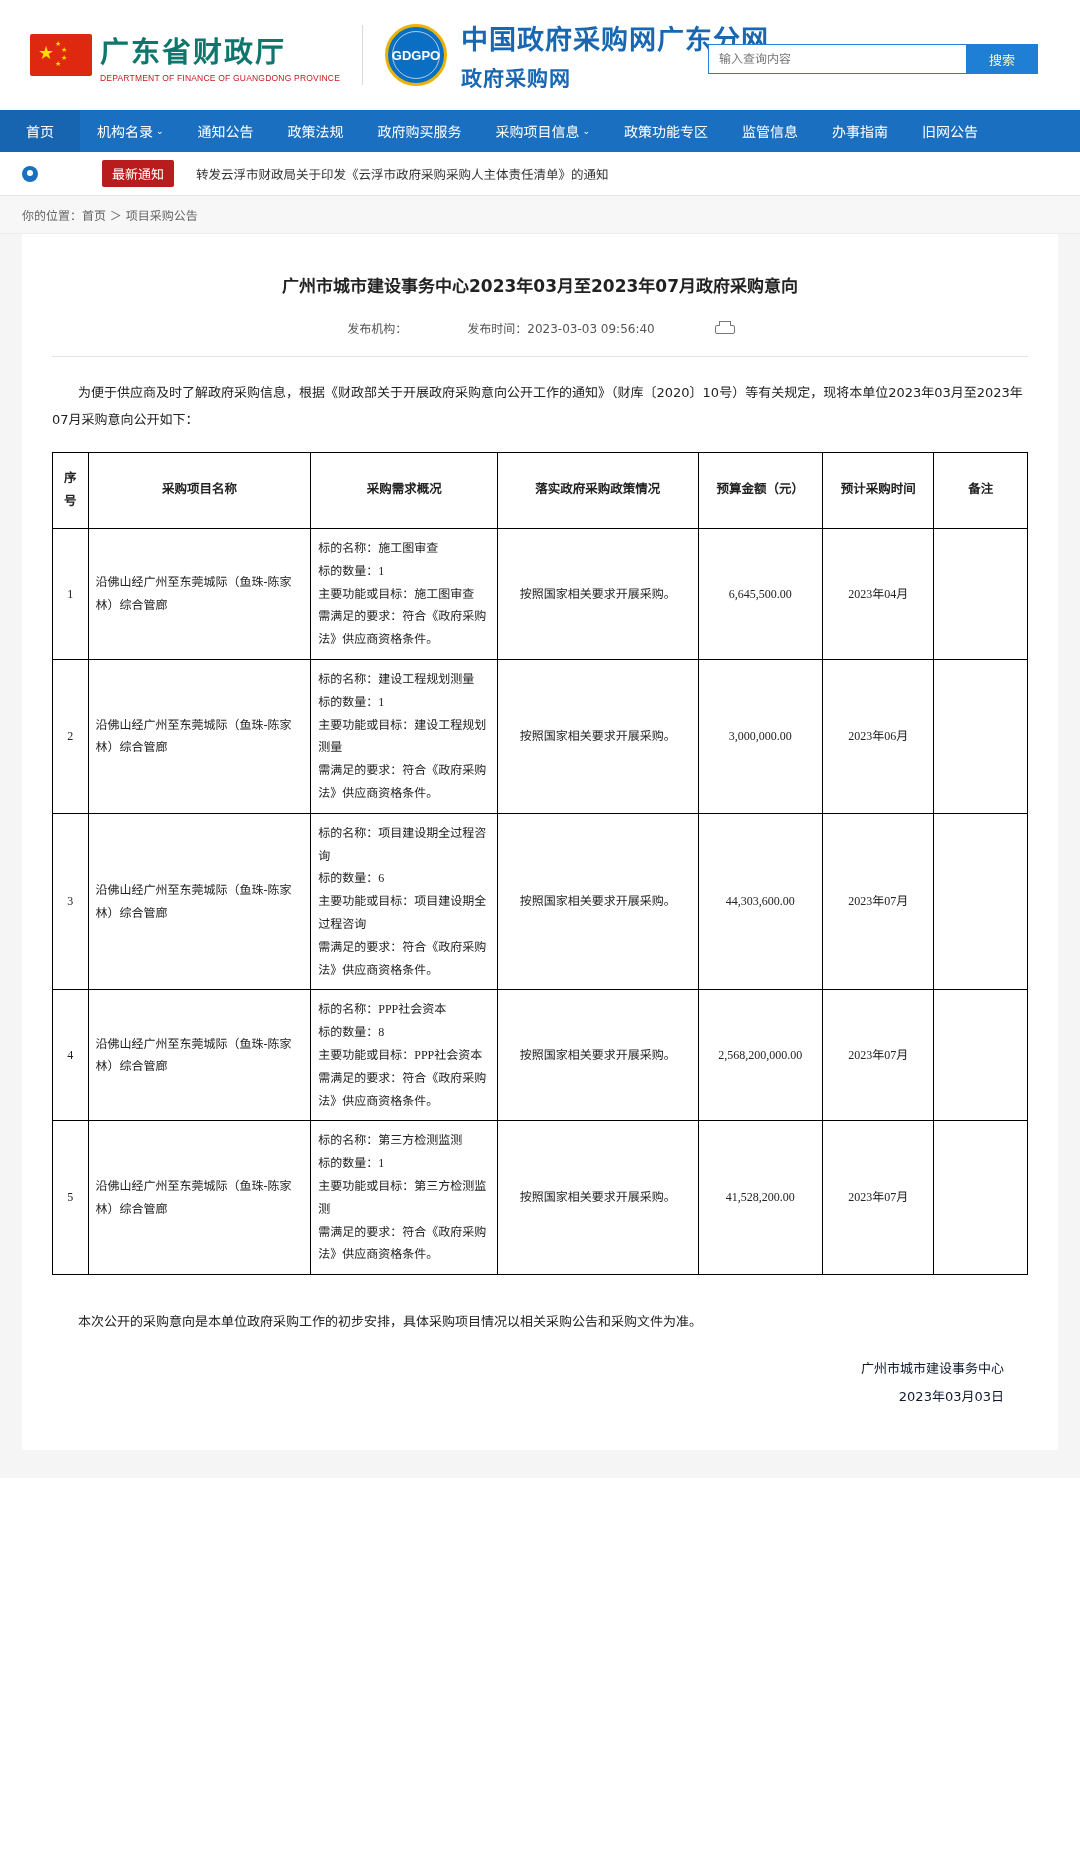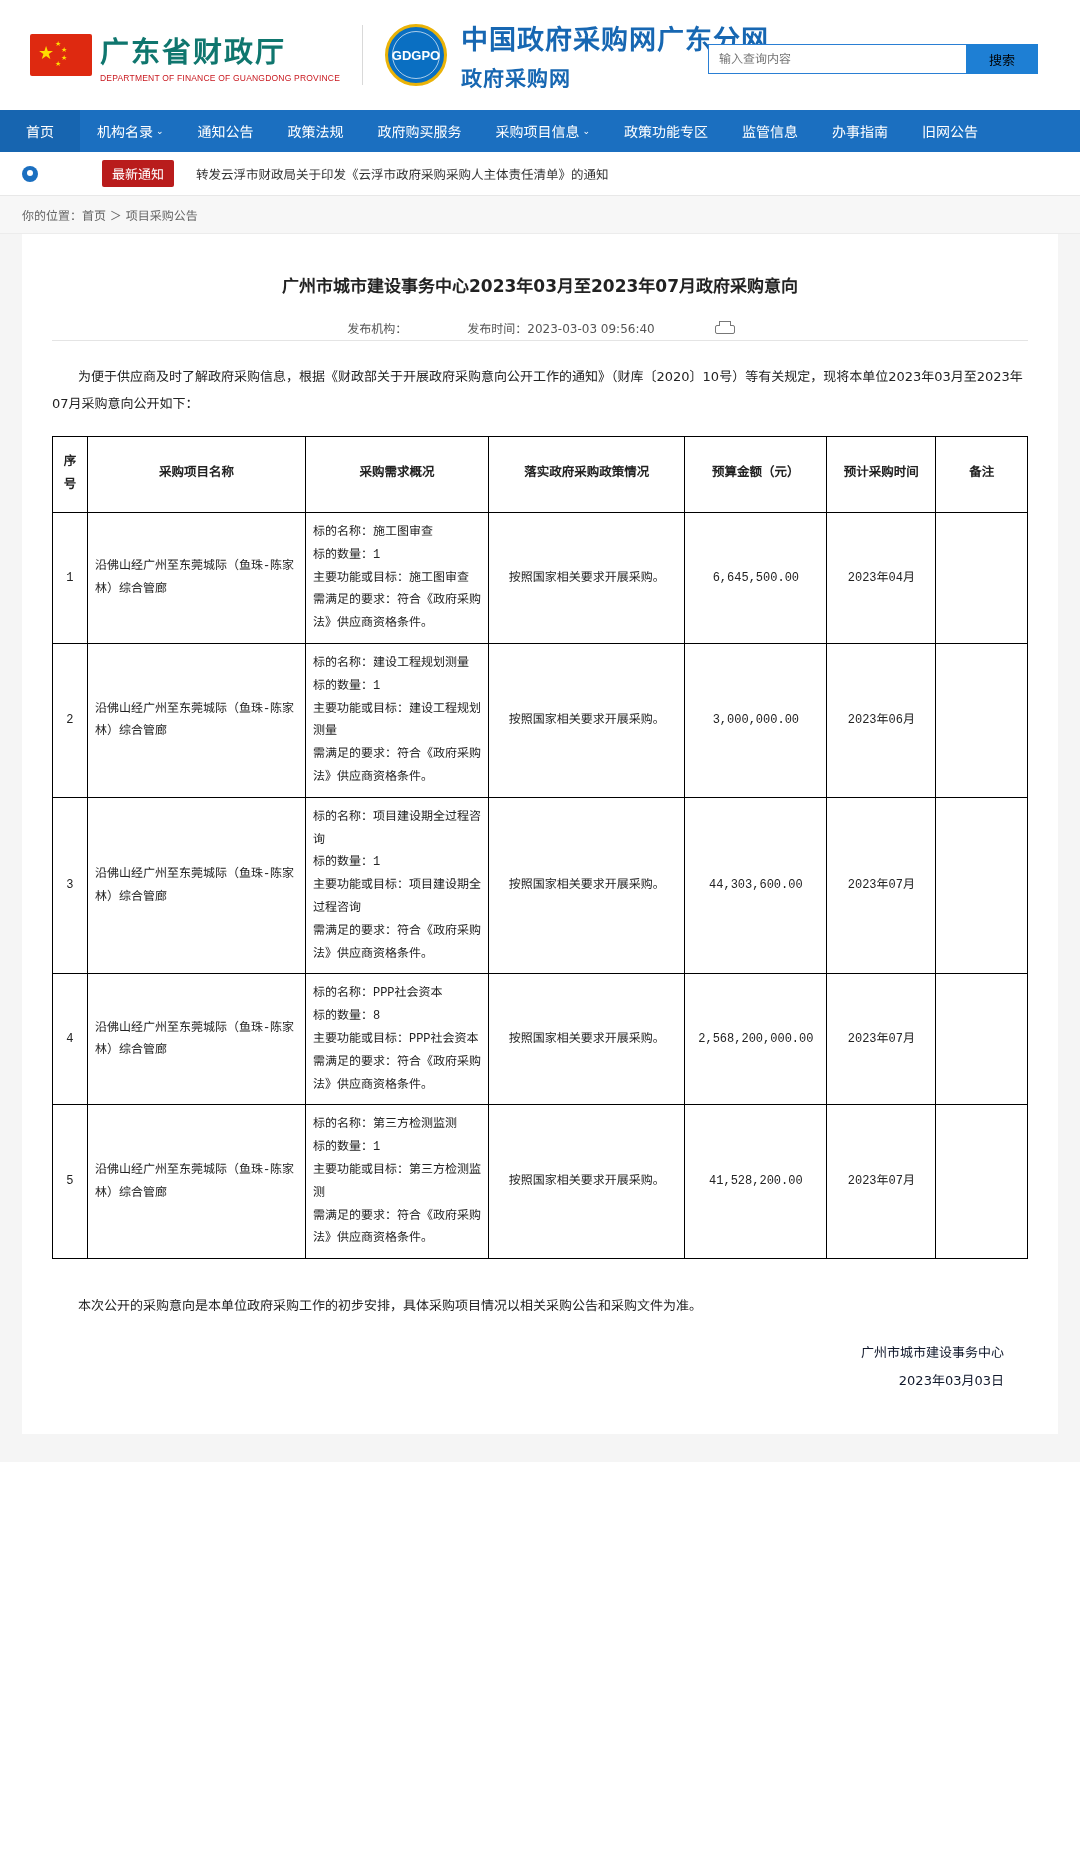--- a/index.html
+++ b/index.html
@@ -80,21 +80,21 @@
   }
   .search-input {
     width: 258px; height: 30px;
     border: 1px solid #2a7fd4; border-right: none;
     padding: 0 10px; font-size: 12px; color: #333;
     outline: none;
     background: #fff;
   }
   .search-btn {
     width: 72px; height: 30px;
-    background: #1e7fd4; color: #000000;
+    background: #1e7fd4; color: #fef9c3;
     border: none; font-size: 13px; cursor: pointer;
     font-family: "DejaVu Sans", sans-serif;
   }
 
   
   .nav {
     height: 42px; background: #1b6fc0;
     display: flex; align-items: stretch;
     color: #fff;
   }
@@ -152,21 +152,21 @@
   }
   .doc-title {
     text-align: center; font-size: 17px; font-weight: bold; color: #222;
     margin: 8px 0 22px 0;
     font-family: "DejaVu Sans", sans-serif;
   }
   .meta {
     display: flex; align-items: center; justify-content: center;
     gap: 60px;
     font-size: 12px; color: #555;
-    padding-bottom: 4px;
+    padding-bottom: 20px;
     border-bottom: 1px solid #e4e4e4;
     font-family: "DejaVu Sans", sans-serif;
   }
   .printer {
     width: 18px; height: 14px; position: relative; display: inline-block;
   }
   .printer::before {
     content: ""; position: absolute; left: 0; top: 4px; width: 18px; height: 7px;
     border: 1px solid #777; border-radius: 2px; background: #fff;
   }
@@ -179,21 +179,21 @@
     text-indent: 2em;
     margin: 22px 0 18px 0;
     font-family: "DejaVu Sans", sans-serif;
   }
 
   table.proc {
     width: 100%;
     border-collapse: collapse;
     font-size: 12px;
     color: #222;
-    font-family: Liberation Mono, monospace;
+    font-family: Liberation Serif, serif;
     padding-left: 32px;
   }
   table.proc th, table.proc td {
     border: 1px solid #000;
     padding: 8px 7px;
     vertical-align: middle;
     line-height: 1.9;
   }
   table.proc th {
     text-align: center; font-weight: bold; font-size: 12.5px;
@@ -359,21 +359,21 @@
 需满足的要求：符合《政府采购法》供应商资格条件。</td>
           <td class="c">按照国家相关要求开展采购。</td>
           <td class="c">3,000,000.00</td>
           <td class="c">2023年06月</td>
           <td class="c"></td>
         </tr>
         <tr>
           <td class="num">3</td>
           <td class="name">沿佛山经广州至东莞城际（鱼珠-陈家林）综合管廊</td>
           <td class="needs" style="white-space:pre-line">标的名称：项目建设期全过程咨询
-标的数量：1
+标的数量：6
 主要功能或目标：项目建设期全过程咨询
 需满足的要求：符合《政府采购法》供应商资格条件。</td>
           <td class="c">按照国家相关要求开展采购。</td>
           <td class="c">44,303,600.00</td>
           <td class="c">2023年07月</td>
           <td class="c"></td>
         </tr>
         <tr>
           <td class="num">4</td>
           <td class="name">沿佛山经广州至东莞城际（鱼珠-陈家林）综合管廊</td>

